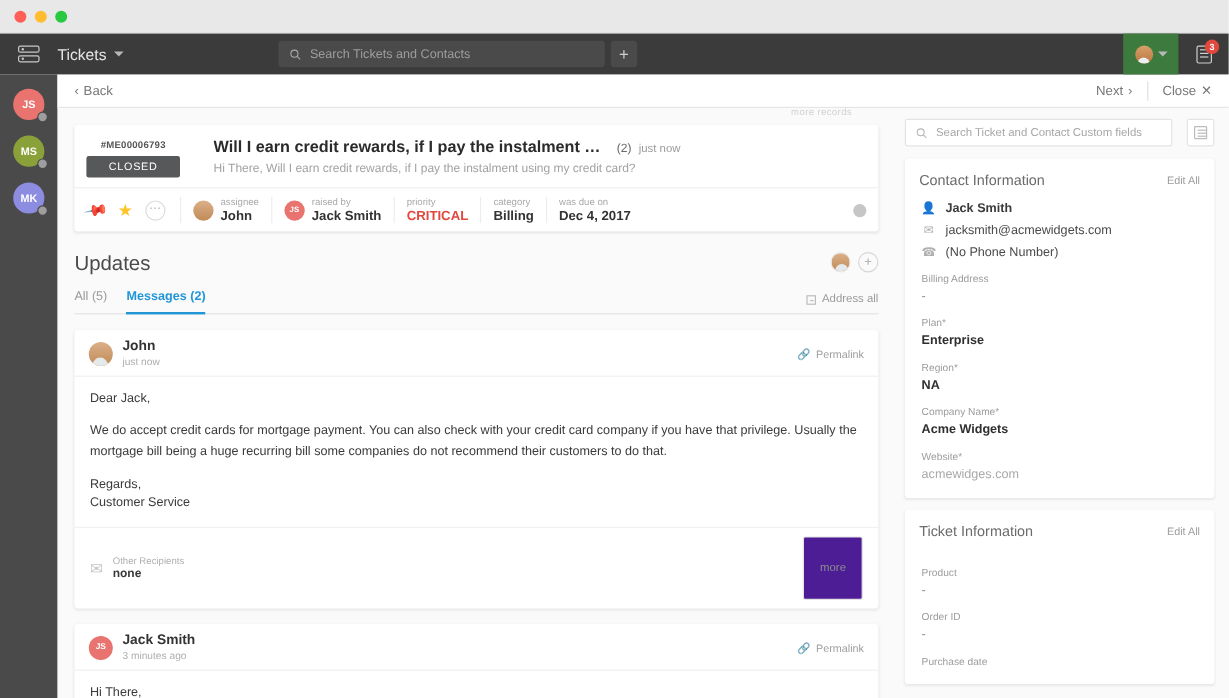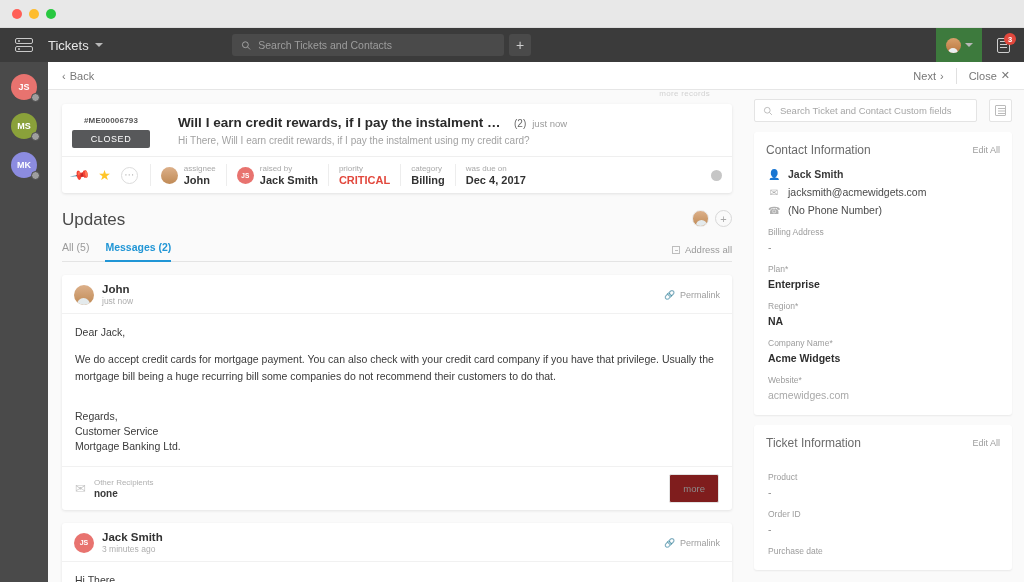--- a/index.html
+++ b/index.html
@@ -269,22 +269,22 @@
   .sig-line { font-size: 10.5px; color: #3a3a3a; line-height: 1.45; }
   .msg-foot {
     border-top: 1px solid #f1f1f1; padding: 7px 13px;
     display: flex; align-items: center; justify-content: space-between;
   }
   .recips { display: flex; align-items: center; gap: 8px; }
   .env-glyph { font-size: 13px; color: #c6c6c6; }
   .recip-label { font-size: 8px; color: #b0b0b0; }
   .recip-value { font-size: 10px; color: #3a3a3a; font-weight: bold; margin-top: 1px; }
   .more-btn {
-    border: 1px solid #e3e3e3; border-radius: 2px; background: #7f1d1d;
-    font-size: 9.5px; color: #8d8d8d; padding: 8px 13px; cursor: pointer;
+    border: 1px solid #e3e3e3; border-radius: 2px; background: #4c1d95;
+    font-size: 9.5px; color: #8d8d8d; padding: 20px 13px; cursor: pointer;
   }
 
   
   .right-pane {
     width: 278px; padding: 9px 12px 0 8px; background: #fafafa; overflow: hidden;
   }
   .cf-search {
     display: flex; align-items: flex-start; gap: 12px;
   }
   .cf-input-wrap {
@@ -518,24 +518,23 @@
               </span>
             </div>
             <div class="permalink">
               <span class="chain-glyph">🔗</span>
               <span>Permalink</span>
             </div>
           </div>
           <div class="msg-body">
             <p>Dear Jack,</p>
             <p>We do accept credit cards for mortgage payment. You can also check with your credit card company if you have that privilege. Usually the mortgage bill being a huge recurring bill some companies do not recommend their customers to do that.</p>
-            <div style="margin-top:25px">
+            <div style="margin-top:13px">
               <div class="sig-line">Regards,</div>
               <div class="sig-line">Customer Service</div>
-              <div class="sig-line">Mortgage Banking Ltd.</div>
             </div>
           </div>
           <div class="msg-foot">
             <div class="recips">
               <span class="env-glyph">✉</span>
               <span>
                 <span class="recip-label" style="display:block">Other Recipients</span>
                 <span class="recip-value" style="display:block">none</span>
               </span>
             </div>

